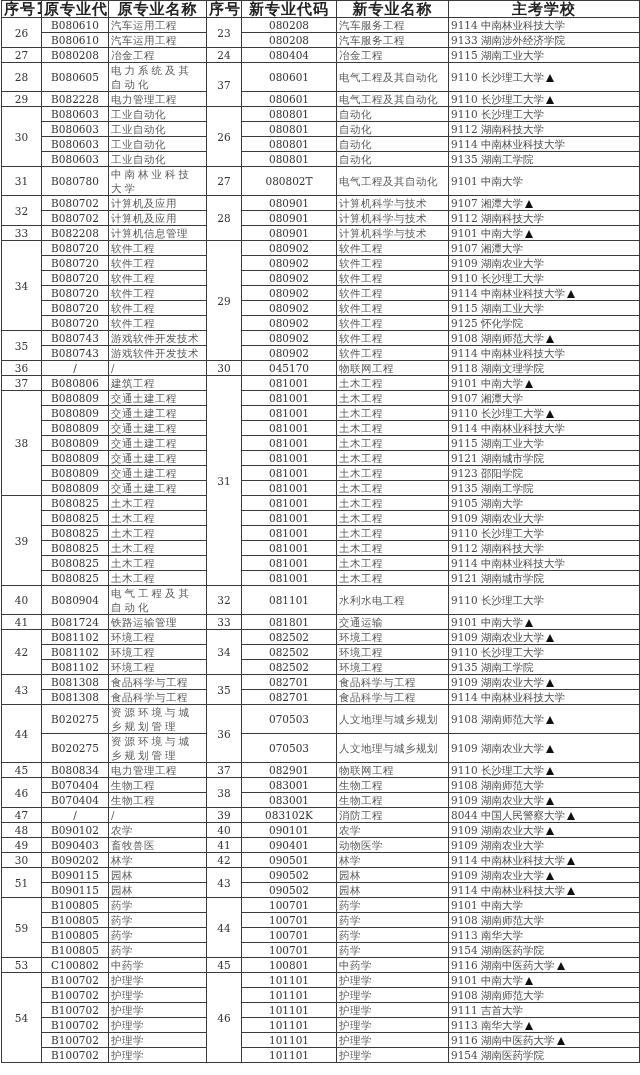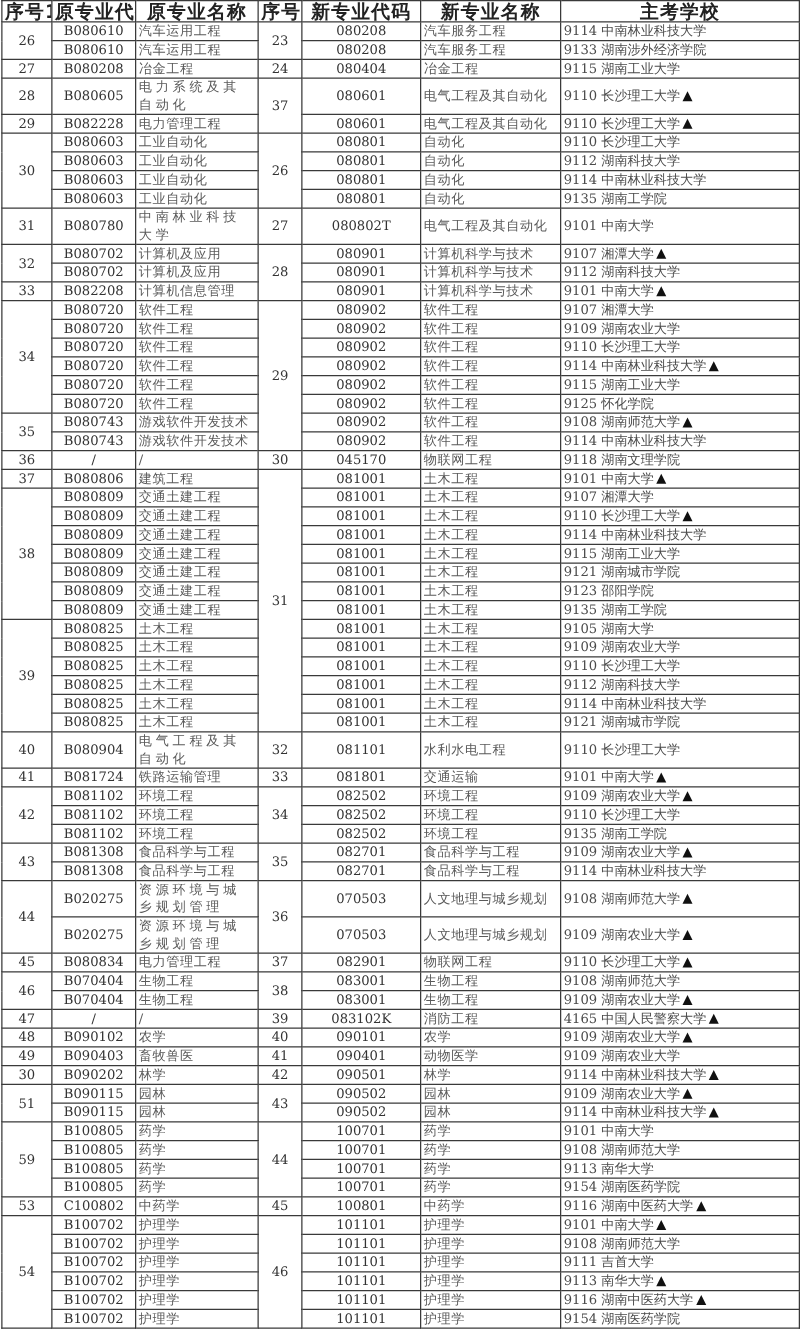--- a/index.html
+++ b/index.html
@@ -462,21 +462,21 @@
           <td class="left name">生物工程</td>
           <td class="left school"><span>9109 湖南农业大学</span><span class="tri" title="▲"></span></td>
         </tr>
         <tr>
           <td class="center" rowspan="1">47</td>
           <td class="center">/</td>
           <td class="left name">/</td>
           <td class="center" rowspan="1">39</td>
           <td class="center">083102K</td>
           <td class="left name">消防工程</td>
-          <td class="left school"><span>4165 中国人民警察大学</span><span class="tri" title="▲"></span></td>
+          <td class="left school"><span>8044 中国人民警察大学</span><span class="tri" title="▲"></span></td>
         </tr>
         <tr>
           <td class="center" rowspan="1">48</td>
           <td class="center">B090102</td>
           <td class="left name">农学</td>
           <td class="center" rowspan="1">40</td>
           <td class="center">090101</td>
           <td class="left name">农学</td>
           <td class="left school"><span>9109 湖南农业大学</span><span class="tri" title="▲"></span></td>
         </tr>

